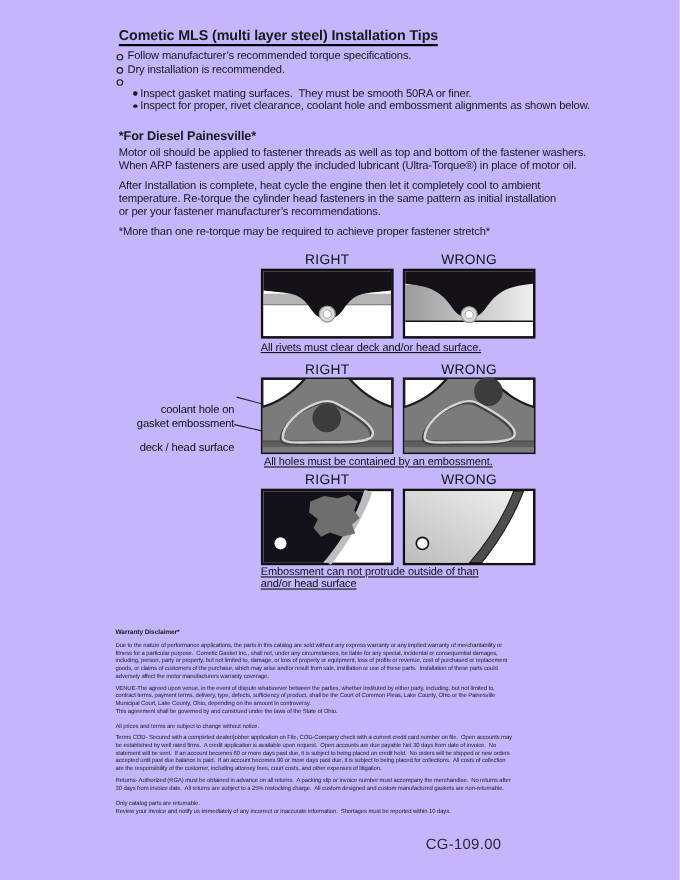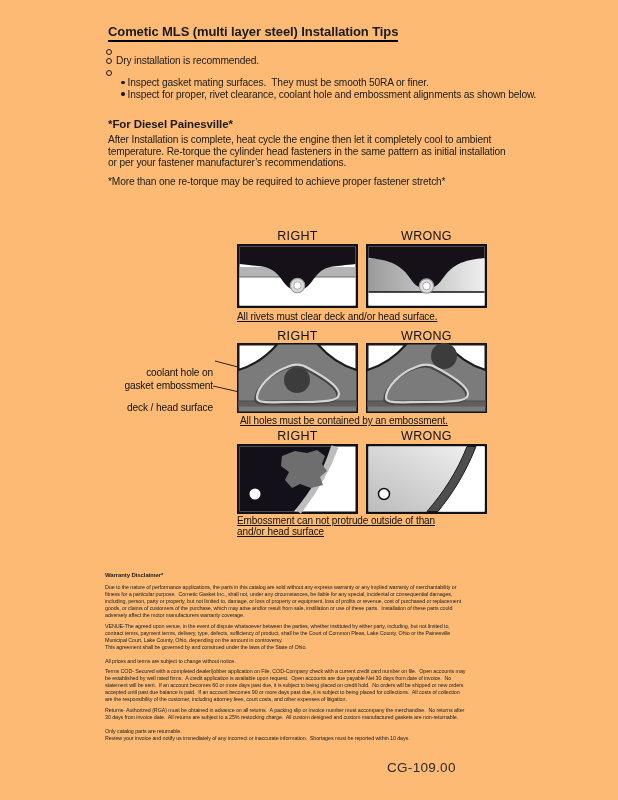--- a/index.html
+++ b/index.html
@@ -1,16 +1,16 @@
 <!DOCTYPE html>
 <html><head>
 <meta charset="utf-8">
 <style>
   html,body{margin:0;padding:0;background:#ffffff;}
-  .page{position:relative;width:618px;height:800px;background:#fdba74;overflow:hidden;
+  .page{position:relative;width:618px;height:800px;background:#c4b5fd;overflow:hidden;
         font-family:"Liberation Sans",sans-serif;color:#1a1a1a;}
 
   .title{position:absolute;left:108px;top:24px;margin:0;font-size:13px;font-weight:bold;
          letter-spacing:-0.1px;border-bottom:2px solid #000;padding-bottom:1px;display:inline-block;}
 
   .bullets{position:absolute;left:106px;top:46px;font-size:10.2px;line-height:11.5px;letter-spacing:-0.15px;}
   .b{display:flex;align-items:flex-start;}
   .bm{width:4px;height:4px;border:1px solid #1a1a1a;border-radius:50%;margin:3px 4px 0 0;flex:none;}
   .sbwrap{margin-top:1.5px;}
   .sb{display:flex;align-items:flex-start;padding-left:15px;}
@@ -40,20 +40,21 @@
 </head>
 <body>
 
 <div class="page">
 
   <h1 class="title">Cometic MLS (multi layer steel) Installation Tips</h1>
 
   <div class="bullets">
     <div class="b">
       <span class="bm"></span>
+      <span class="bt">Follow manufacturer’s recommended torque specifications.</span>
     </div>
     <div class="b">
       <span class="bm"></span>
       <span class="bt">Dry installation is recommended.</span>
     </div>
     <div class="b">
       <span class="bm"></span>
     </div>
     <div class="sbwrap">
       <div class="sb">
@@ -62,20 +63,24 @@
       </div>
       <div class="sb">
         <span class="sbm"></span>
         <span class="bt">Inspect for proper, rivet clearance, coolant hole and embossment alignments as shown below.</span>
       </div>
     </div>
   </div>
 
   <div class="diesel">
     <div class="dh">*For Diesel Painesville*</div>
+    <div class="para">
+      <div class="ln">Motor oil should be applied to fastener threads as well as top and bottom of the fastener washers.</div>
+      <div class="ln">When ARP fasteners are used apply the included lubricant (Ultra-Torque®) in place of motor oil.</div>
+    </div>
     <div class="para">
       <div class="ln">After Installation is complete, heat cycle the engine then let it completely cool to ambient</div>
       <div class="ln">temperature. Re-torque the cylinder head fasteners in the same pattern as initial installation</div>
       <div class="ln">or per your fastener manufacturer’s recommendations.</div>
     </div>
     <div class="para">
       <div class="ln">*More than one re-torque may be required to achieve proper fastener stretch*</div>
     </div>
   </div>
 

